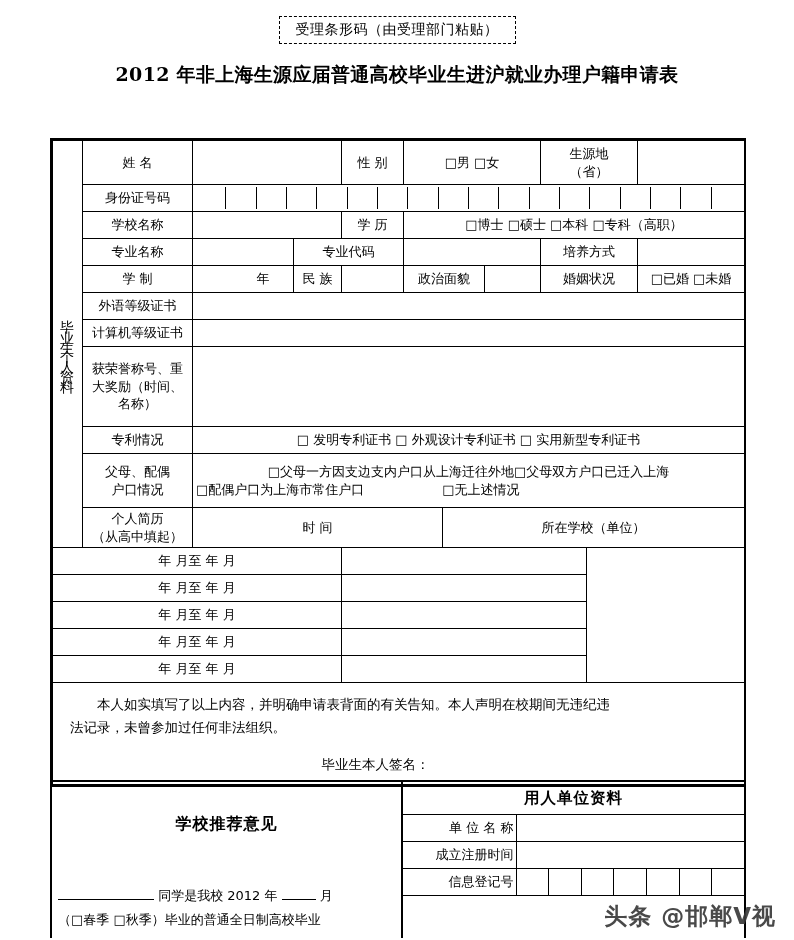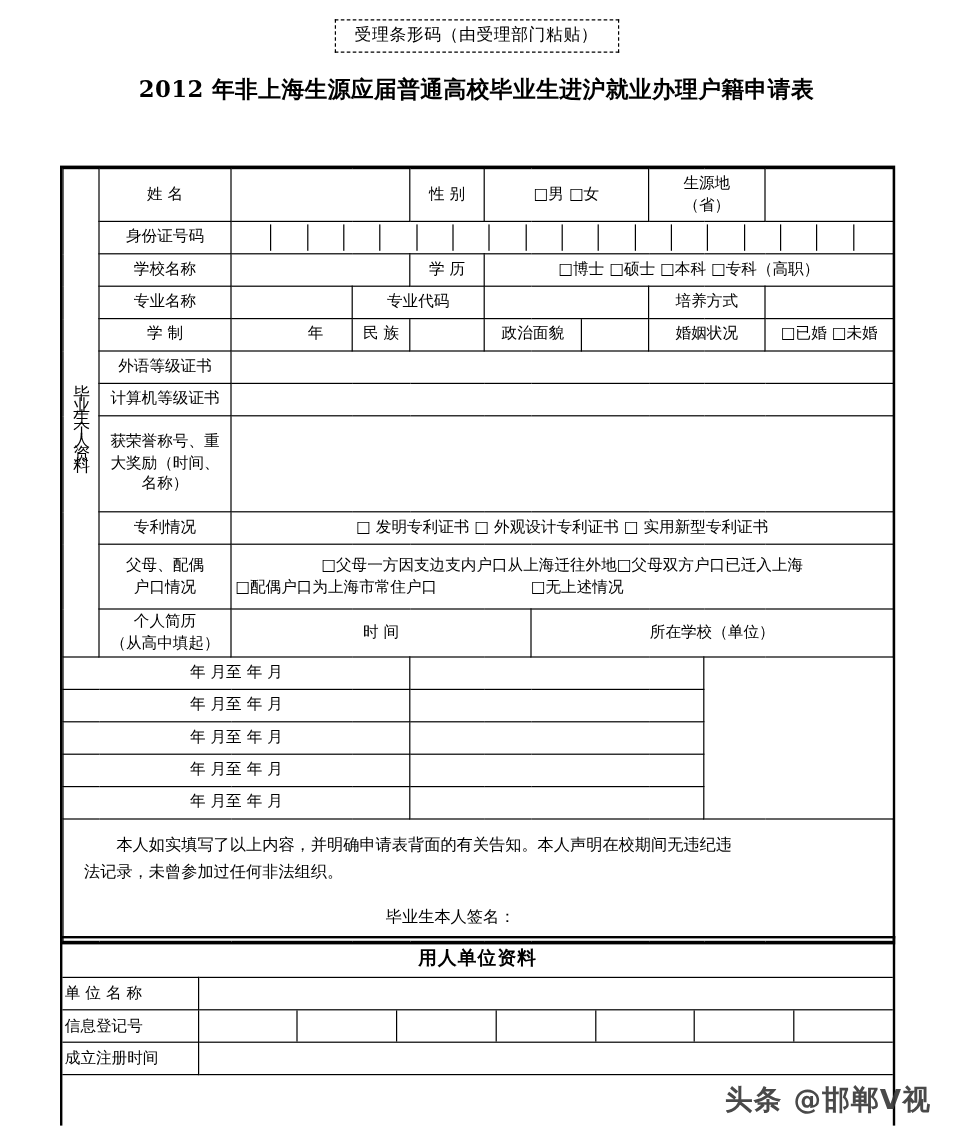--- a/index.html
+++ b/index.html
@@ -148,21 +148,21 @@
   }
   table.emp {
     border-collapse: collapse;
     width: 100%;
     table-layout: fixed;
   }
   table.emp td {
     border: 1px solid #000;
     font-size: 13px;
     height: 27px;
-    text-align: left;
+    text-align: right;
     vertical-align: middle;
     padding: 1px 2px;
     margin-left: 23px;
   }
   table.emp td.key { width: 113px; }
   table.emp td.boxhost { padding: 0; }
   table.emp td.no-outer-r { border-right: none; }
   table.emp td.no-outer-l { border-left: none; }
 
   
@@ -350,45 +350,57 @@
         <p class="sign">毕业生本人签名：</p>
       </div>
     </td>
   </tr>
 </tbody>
     </table>
 </div>
 
 <div class="bottom-frame">
 
+  <div class="bl-left">
+    <div class="rec-title">学校推荐意见</div>
+    <div class="rec-body">
+      <div>
+        <span class="ul ul-long"></span>
+        <span>同学是我校 2012 年</span>
+        <span class="ul ul-short"></span>
+        <span>月</span>
+      </div>
+      <div>（□春季    □秋季）毕业的普通全日制高校毕业</div>
+    </div>
+  </div>
 
   <div class="bl-right">
     <div class="emp-title">用人单位资料</div>
     <table class="emp">
       <tbody id="emp-rows">
           <tr>
             <td class="key no-outer-l">单 位 名 称</td>
             <td class="no-outer-r"></td>
           </tr>
           <tr>
+            <td class="key no-outer-l">成立注册时间</td>
+            <td class="no-outer-r"></td>
+          </tr>
+          <tr>
             <td class="key no-outer-l">信息登记号</td>
             <td class="no-outer-r boxhost">
               <div class="idstrip">
                 <div class="idcell"></div>
                 <div class="idcell"></div>
                 <div class="idcell"></div>
                 <div class="idcell"></div>
                 <div class="idcell"></div>
                 <div class="idcell"></div>
                 <div class="idcell"></div>
               </div>
             </td>
-          </tr>
-          <tr>
-            <td class="key no-outer-l">成立注册时间</td>
-            <td class="no-outer-r"></td>
           </tr>
         </tbody>
     </table>
   </div>
 </div>
 
 <div class="watermark">头条 @邯郸V视</div>
 
 </body></html>

